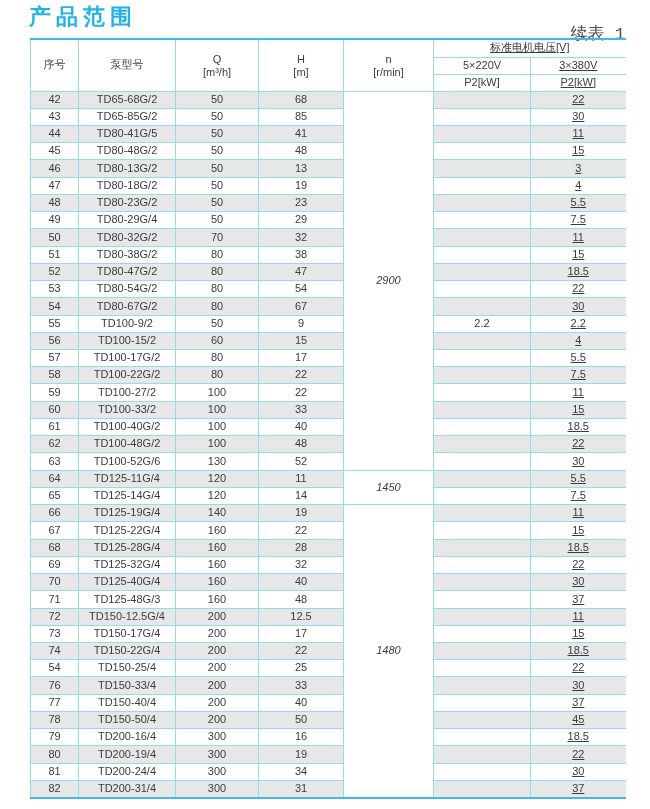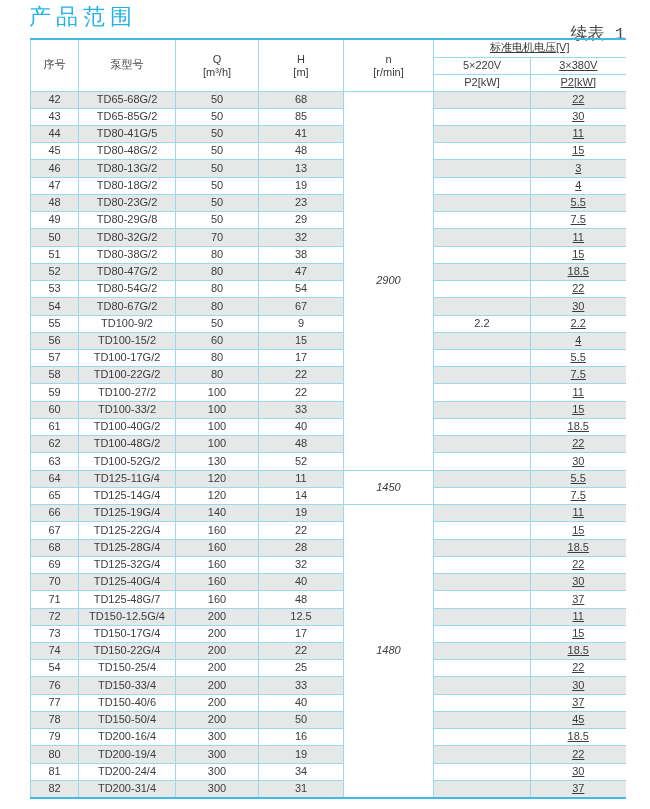--- a/index.html
+++ b/index.html
@@ -3,21 +3,21 @@
 <meta charset="utf-8">
 <style>
   html,body{margin:0;padding:0;}
   body{
     width:650px;height:809px;background:#ffffff;position:relative;
     font-family:"Liberation Sans","DejaVu Sans",sans-serif;
     color:#3c3c3c;overflow:hidden;
   }
   .page-title{
     position:absolute;left:29px;top:2px;margin:0;
-    font-size:22px;font-weight:normal;letter-spacing:5px;color:#23b2e6;
+    font-size:22px;font-weight:bold;letter-spacing:5px;color:#23b2e6;
   }
   .cont-label{
     position:absolute;top:22px;right:25px;font-size:17px;color:#4a4a4a;font-family:Liberation Mono, monospace;
   }
   table.spec{
     position:absolute;left:30px;top:38px;width:595px;height:761px;
     border-collapse:collapse;table-layout:fixed;
     border-top:2px solid #44b8e4;border-bottom:2px solid #44b8e4;
     border-left:1px solid #9ad8ee;
   }
@@ -133,21 +133,21 @@
       <tr class="stripe">
         <td>48</td>
         <td>TD80-23G/2</td>
         <td>50</td>
         <td>23</td>
         <td></td>
         <td>5.5</td>
       </tr>
       <tr>
         <td>49</td>
-        <td>TD80-29G/8</td>
+        <td>TD80-29G/4</td>
         <td>50</td>
         <td>29</td>
         <td></td>
         <td>7.5</td>
       </tr>
       <tr class="stripe">
         <td>50</td>
         <td>TD80-32G/2</td>
         <td>70</td>
         <td>32</td>
@@ -245,21 +245,21 @@
       <tr class="stripe">
         <td>62</td>
         <td>TD100-48G/2</td>
         <td>100</td>
         <td>48</td>
         <td></td>
         <td>22</td>
       </tr>
       <tr>
         <td>63</td>
-        <td>TD100-52G/2</td>
+        <td>TD100-52G/6</td>
         <td>130</td>
         <td>52</td>
         <td></td>
         <td>30</td>
       </tr>
       <tr class="stripe">
         <td>64</td>
         <td>TD125-11G/4</td>
         <td>120</td>
         <td>11</td>
@@ -311,21 +311,21 @@
       <tr class="stripe">
         <td>70</td>
         <td>TD125-40G/4</td>
         <td>160</td>
         <td>40</td>
         <td></td>
         <td>30</td>
       </tr>
       <tr>
         <td>71</td>
-        <td>TD125-48G/7</td>
+        <td>TD125-48G/3</td>
         <td>160</td>
         <td>48</td>
         <td></td>
         <td>37</td>
       </tr>
       <tr class="stripe">
         <td>72</td>
         <td>TD150-12.5G/4</td>
         <td>200</td>
         <td>12.5</td>
@@ -359,21 +359,21 @@
       <tr class="stripe">
         <td>76</td>
         <td>TD150-33/4</td>
         <td>200</td>
         <td>33</td>
         <td></td>
         <td>30</td>
       </tr>
       <tr>
         <td>77</td>
-        <td>TD150-40/6</td>
+        <td>TD150-40/4</td>
         <td>200</td>
         <td>40</td>
         <td></td>
         <td>37</td>
       </tr>
       <tr class="stripe">
         <td>78</td>
         <td>TD150-50/4</td>
         <td>200</td>
         <td>50</td>

